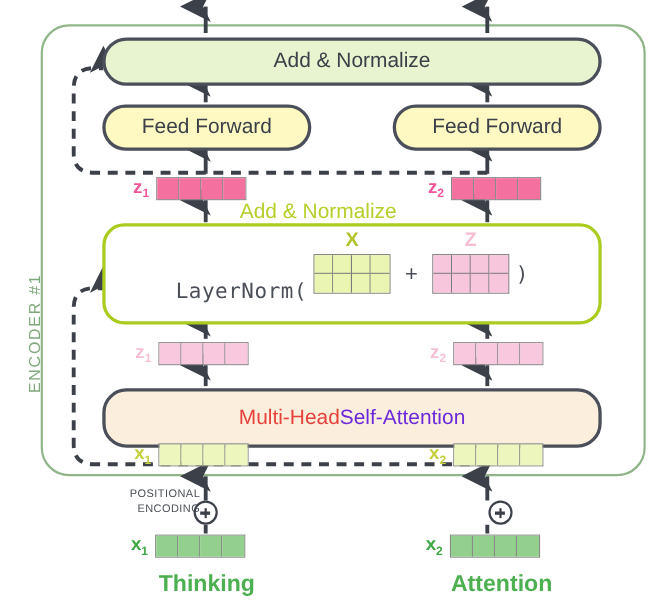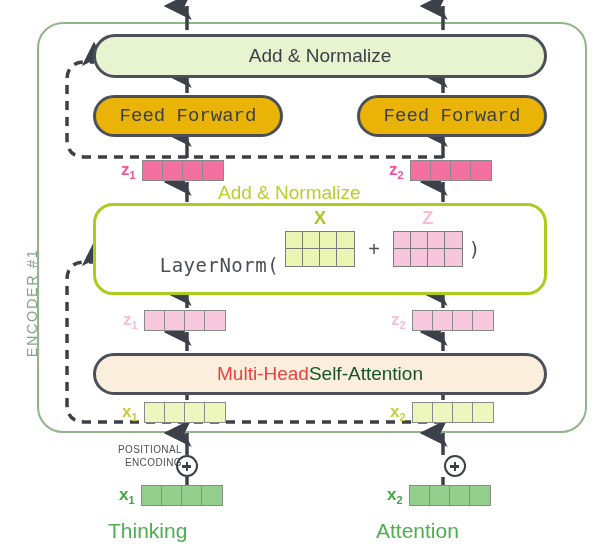--- a/index.html
+++ b/index.html
@@ -59,35 +59,34 @@
     top: 34px;
     width: 454px;
     height: 44px;
     background: #e8f3cf;
   }
 
   .feed-forward {
     top: 95px;
     width: 190px;
     height: 42px;
-    background: #eab308;
-    font-family: Liberation Mono, monospace;
+    background: #fef9c3;
   }
   #feed-forward-left  { left: 93px; }
   #feed-forward-right { left: 357px; }
 
   #multihead-attn {
     left: 93px;
     top: 353px;
     width: 454px;
-    height: 42px;
+    height: 54px;
     background: #fbeedd;
   }
   #multihead-attn .mh-red { color: #e8423c; }
-  #multihead-attn .mh-dark { color: #14532d; }
+  #multihead-attn .mh-dark { color: #6d28d9; }
 
   
   #layernorm-box {
     left: 93px;
     top: 203px;
     width: 454px;
     height: 92px;
     box-sizing: border-box;
     border: 3.5px solid #a9cc1f;
     border-radius: 20px;
@@ -204,23 +203,24 @@
     left: 218px;
     top: 182px;
     font-size: 19px;
     color: #b8cf2a;
     white-space: nowrap;
   }
 
   
   .word-label {
     font-size: 21px;
-    font-weight: normal;
+    font-weight: bold;
     color: #4caf50;
     white-space: nowrap;
+    text-align: center;
   }
   #word-thinking { left: 108px; top: 519px; width: 160px; }
   #word-machines { left: 376px; top: 519px; width: 160px; }
 
   
   #pos-enc-label {
     left: 86px;
     top: 443px;
     width: 96px;
     text-align: right;

